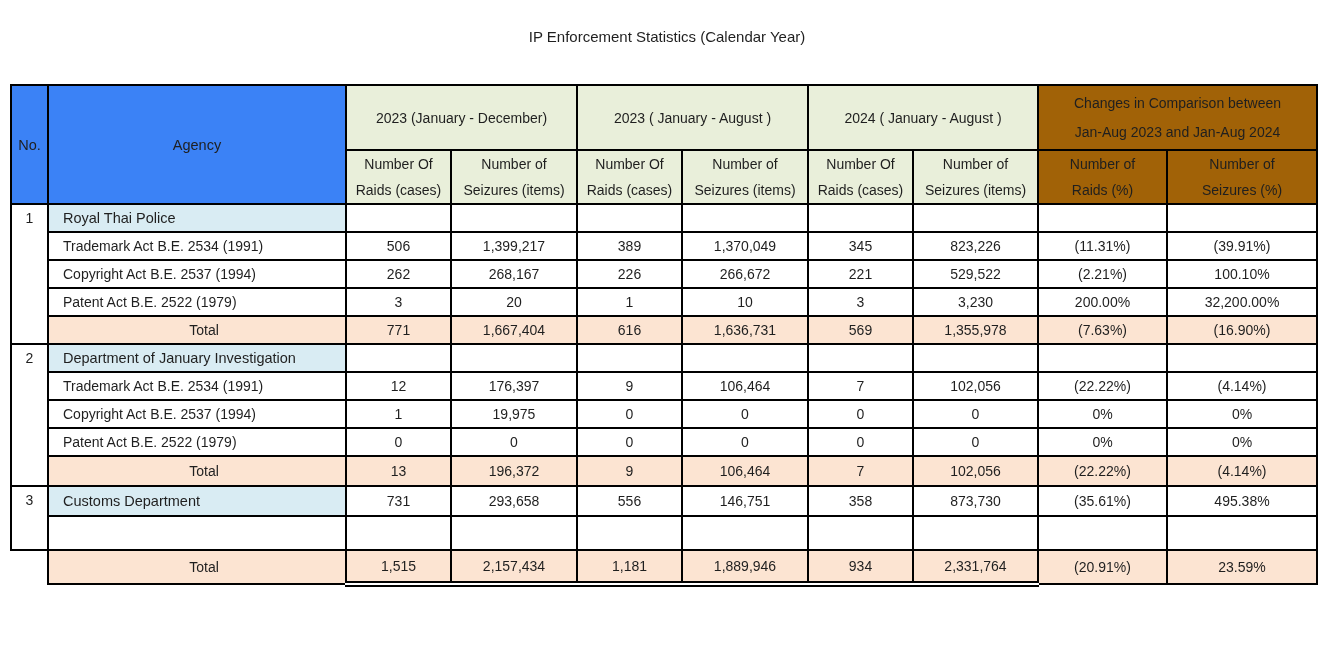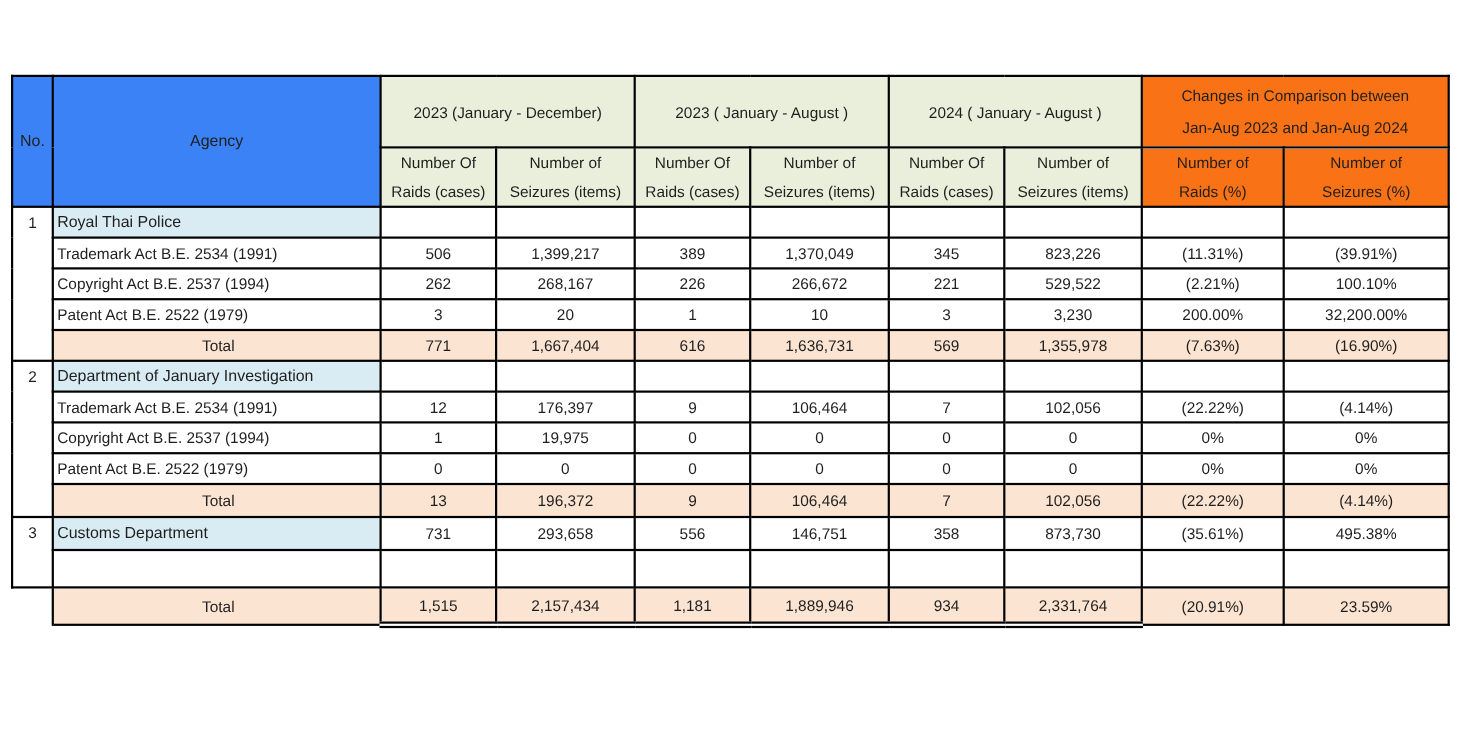--- a/index.html
+++ b/index.html
@@ -30,40 +30,41 @@
     font-weight:normal;font-size:14px;padding:0;
     text-align:center;vertical-align:middle;
     white-space:nowrap;overflow:hidden;
   }
   .thin-l{border-left-width:1px;}
 
   thead th.corner{background:#3b82f6;font-size:14.5px;}
   thead tr.group-row{height:65px;}
   thead tr.sub-row{height:54px;}
   thead th.group{background:var(--period-header-bg);}
-  thead th.wh{background:#f97316;}
+  thead th.wh{background:#a16207;}
   thead .two-line span{display:block;line-height:29px;}
   thead .sub span{display:block;line-height:26px;}
 
   tbody tr.r28{height:28px;}
   tbody tr.r30{height:30px;}
   tbody tr.r34{height:34px;}
 
   td.no-cell{vertical-align:top;padding-top:5px;background:#ffffff;}
-  td.agency{text-align:left;padding-left:3px;}
+  td.agency{text-align:left;padding-left:14px;}
   td.agency.section{background:var(--agency-section-bg);font-size:14.5px;}
   tr.total td{background:var(--total-row-bg);font-weight:normal;}
   td.total-label{text-align:center;}
   td.ghost{border-left:none;border-bottom:none;background:#ffffff !important;}
   td.dbl{border-bottom:6px double var(--border-color);margin-top:48px;}
 </style>
 </head>
 <body>
 
 <div class="titles">
+  <div class="t1">IP Enforcement Statistics (Calendar Year)</div>
 </div>
 
 <table>
   <colgroup>
     <col style="width:37px">
       <col style="width:298px">
     <col style="width:105px">
       <col style="width:126px">
     <col style="width:105px">
       <col style="width:126px">

